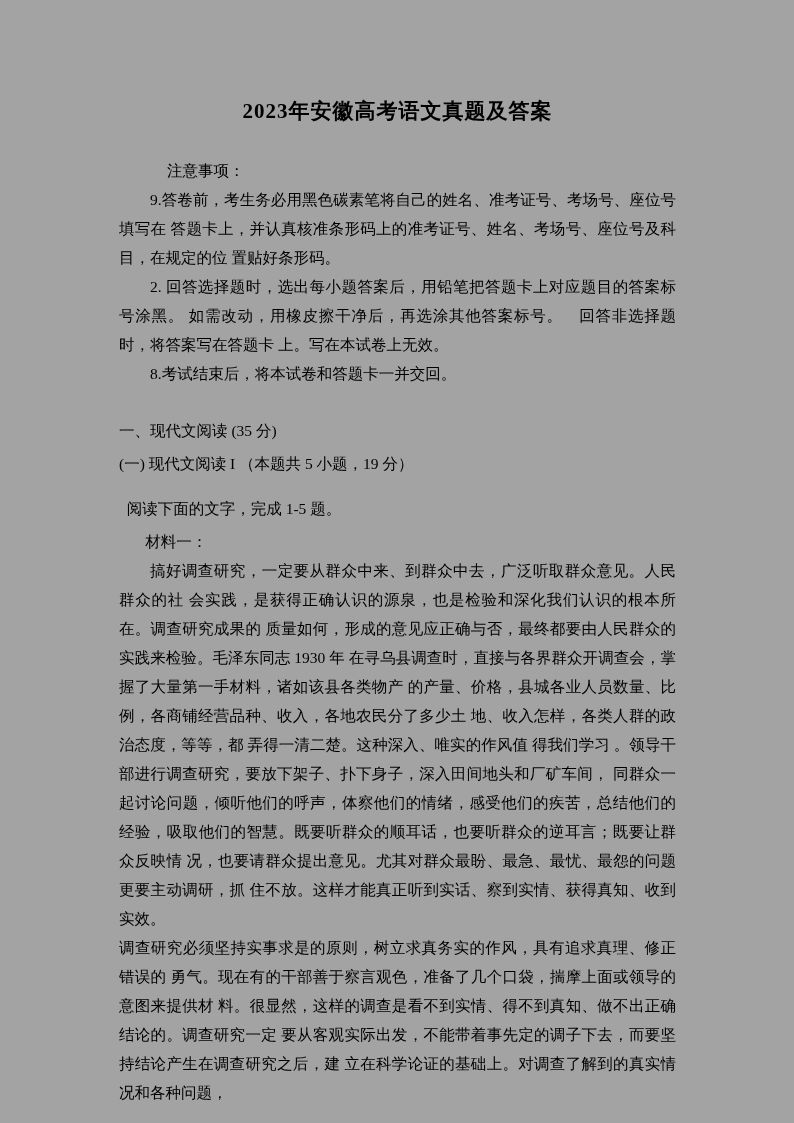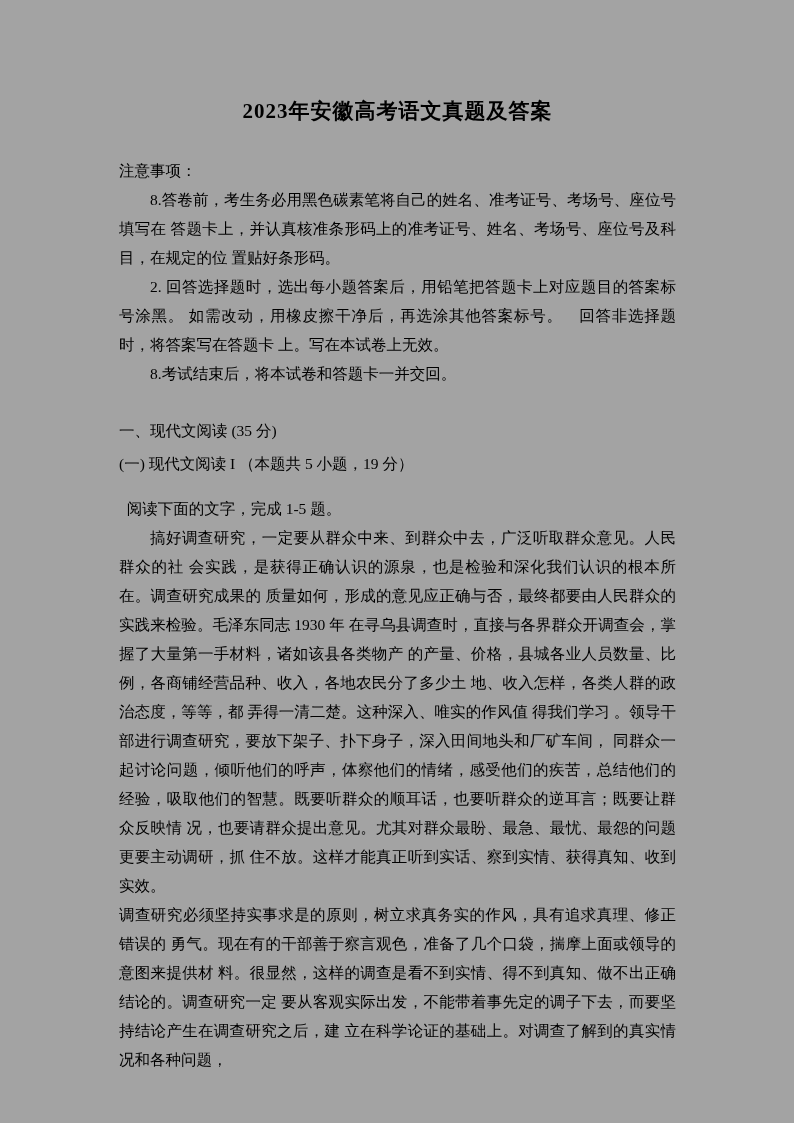--- a/index.html
+++ b/index.html
@@ -27,41 +27,42 @@
       font-size: 21px;
       font-weight: bold;
       line-height: 1.4;
       letter-spacing: 1px;
     }
     .para {
       text-align: justify;
       text-justify: inter-ideograph;
     }
     .indent { text-indent: 2em; }
-    .notice-heading { margin-top: 2px; }
+    .notice-heading { margin-top: 2px; margin-left: 48px; }
     .section-heading { margin-top: 28px; }
     .subsection-heading { margin-top: 4px; }
     .instruction { margin-top: 16px; padding-left: 0.5em; }
     .material-label { margin-top: 4px; text-indent: 1.7em; }
   </style>
 </head>
 <body>
 
 <div class="page">
 
   <h1 class="doc-title">2023年安徽高考语文真题及答案</h1>
 
   <section>
     <p class="para notice-heading">注意事项：</p>
-    <p class="para indent">8.答卷前，考生务必用黑色碳素笔将自己的姓名、准考证号、考场号、座位号填写在 答题卡上，并认真核准条形码上的准考证号、姓名、考场号、座位号及科目，在规定的位 置贴好条形码。</p>
+    <p class="para indent">9.答卷前，考生务必用黑色碳素笔将自己的姓名、准考证号、考场号、座位号填写在 答题卡上，并认真核准条形码上的准考证号、姓名、考场号、座位号及科目，在规定的位 置贴好条形码。</p>
     <p class="para indent">2. 回答选择题时，选出每小题答案后，用铅笔把答题卡上对应题目的答案标号涂黑。 如需改动，用橡皮擦干净后，再选涂其他答案标号。　回答非选择题时，将答案写在答题卡 上。写在本试卷上无效。</p>
     <p class="para indent">8.考试结束后，将本试卷和答题卡一并交回。</p>
   </section>
 
   <section>
     <p class="para section-heading">一、现代文阅读 (35 分)</p>
     <p class="para subsection-heading">(一) 现代文阅读 I （本题共 5 小题，19 分）</p>
     <p class="para instruction">阅读下面的文字，完成 1-5 题。</p>
+    <p class="para material-label">材料一：</p>
     <p class="para indent">搞好调查研究，一定要从群众中来、到群众中去，广泛听取群众意见。人民群众的社 会实践，是获得正确认识的源泉，也是检验和深化我们认识的根本所在。调查研究成果的 质量如何，形成的意见应正确与否，最终都要由人民群众的实践来检验。毛泽东同志 1930 年 在寻乌县调查时，直接与各界群众开调查会，掌握了大量第一手材料，诸如该县各类物产 的产量、价格，县城各业人员数量、比例，各商铺经营品种、收入，各地农民分了多少土 地、收入怎样，各类人群的政 治态度，等等，都 弄得一清二楚。这种深入、唯实的作风值 得我们学习 。领导干部进行调查研究，要放下架子、扑下身子，深入田间地头和厂矿车间， 同群众一起讨论问题，倾听他们的呼声，体察他们的情绪，感受他们的疾苦，总结他们的 经验，吸取他们的智慧。既要听群众的顺耳话，也要听群众的逆耳言；既要让群众反映情 况，也要请群众提出意见。尤其对群众最盼、最急、最忧、最怨的问题更要主动调研，抓 住不放。这样才能真正听到实话、察到实情、获得真知、收到实效。</p>
     <p class="para">调查研究必须坚持实事求是的原则，树立求真务实的作风，具有追求真理、修正错误的 勇气。现在有的干部善于察言观色，准备了几个口袋，揣摩上面或领导的意图来提供材 料。很显然，这样的调查是看不到实情、得不到真知、做不出正确结论的。调查研究一定 要从客观实际出发，不能带着事先定的调子下去，而要坚持结论产生在调查研究之后，建 立在科学论证的基础上。对调查了解到的真实情况和各种问题，</p>
   </section>
 
 </div>
 
 </body></html>

